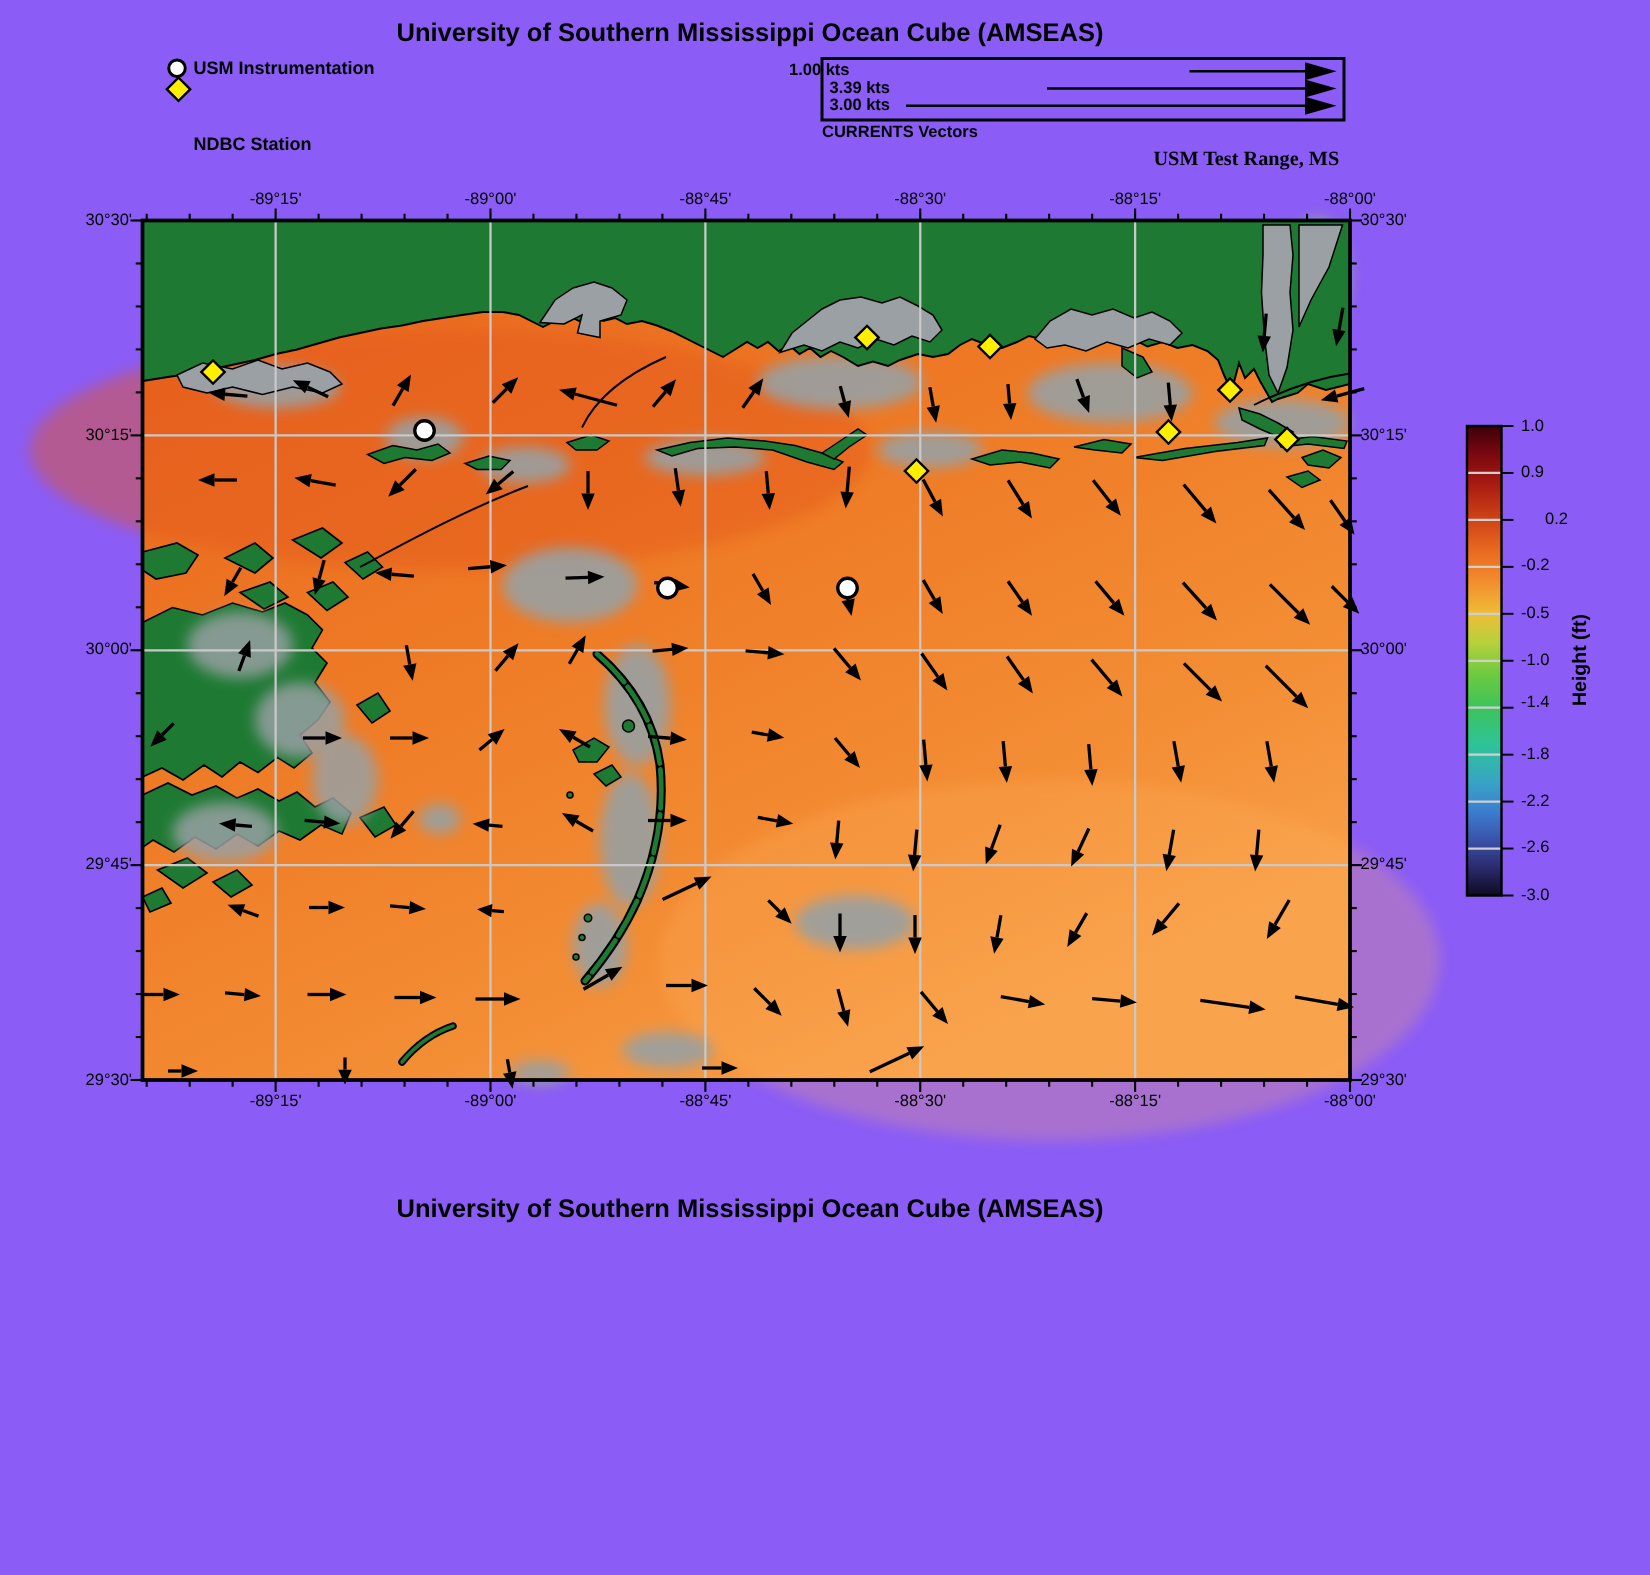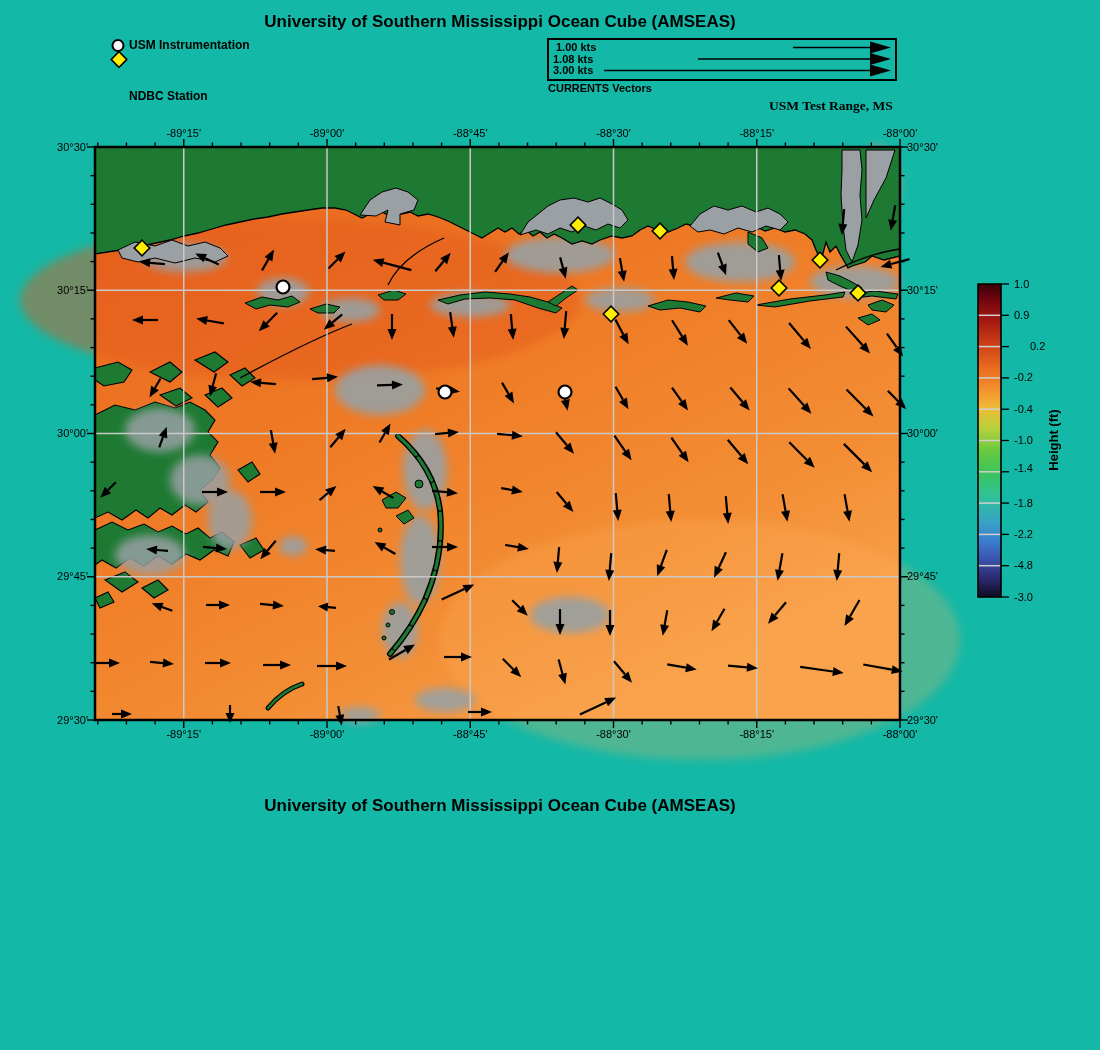--- a/index.html
+++ b/index.html
@@ -1,16 +1,16 @@
 <!DOCTYPE html>
 <html><head>
 <meta charset="utf-8">
 <style>
   html,body{margin:0;padding:0;background:#fff;}
-  #page{position:relative;width:1100px;height:1050px;background:#14b8a6;overflow:hidden;
+  #page{position:relative;width:1100px;height:1050px;background:#8b5cf6;overflow:hidden;
         font-family:"Liberation Sans",sans-serif;color:#000;}
   .abs{position:absolute;white-space:nowrap;}
   .title{font-size:17px;font-weight:bold;transform:translateX(-50%);}
   .serif{font-family:"Liberation Serif",serif;}
   .subtitle{font-size:18px;font-weight:bold;transform:translateX(-50%);}
   .region{font-size:13.5px;font-weight:bold;}
   .legend-label{font-size:12px;font-weight:bold;}
   .kts{font-size:11px;font-weight:bold;}
   .caption{font-size:11px;font-weight:bold;}
   .axlab{font-size:11px;}
@@ -768,22 +768,22 @@
       <circle cx="118" cy="45.5" r="5.5" fill="#fff" stroke="#000" stroke-width="2"></circle>
       <rect x="113.5" y="54" width="11" height="11" fill="#ffee00" stroke="#000" stroke-width="1.6" transform="rotate(45 119 59.5)"></rect>
     </g>
   </svg>
 
   <div class="abs title" style="left:500px;top:12px;">University of Southern Mississippi Ocean Cube (AMSEAS)</div>
 
   <div class="abs legend-label" style="left:129px;top:38px;">USM Instrumentation</div>
   <div class="abs legend-label" style="left:129px;top:52px;margin-top:37px;">NDBC Station</div>
 
-  <div class="abs kts" style="left:556px;top:41px;">1.00 kts</div>
-  <div class="abs kts" style="left:553px;top:52.5px;">1.08 kts</div>
+  <div class="abs kts" style="left:526px;top:41px;">1.00 kts</div>
+  <div class="abs kts" style="left:553px;top:52.5px;">3.39 kts</div>
   <div class="abs kts" style="left:553px;top:64px;">3.00 kts</div>
   <div class="abs caption" style="left:548px;top:82px;">CURRENTS Vectors</div>
 
   <div class="abs region serif" style="left:769px;top:98px;">USM Test Range, MS</div>
 
   <div class="abs title" style="left:500px;top:796px;">University of Southern Mississippi Ocean Cube (AMSEAS)</div>
 
   <div class="abs cbtitle" style="left:1053px;top:440px;">Height (ft)</div>
 
   <div id="labels">
@@ -806,21 +806,21 @@
       <div class="abs axlab ylab-l" style="left: 38px; top: 427px;">30°00'</div>
       <div class="abs axlab" style="left: 907px; top: 427px;">30°00'</div>
       <div class="abs axlab ylab-l" style="left: 38px; top: 570.25px;">29°45'</div>
       <div class="abs axlab" style="left: 907px; top: 570.25px;">29°45'</div>
       <div class="abs axlab ylab-l" style="left: 38px; top: 713.5px;">29°30'</div>
       <div class="abs axlab" style="left: 907px; top: 713.5px;">29°30'</div>
       <div class="abs cblab" style="left: 1014px; top: 277.5px; text-align: center;">1.0</div>
       <div class="abs cblab" style="left: 1014px; top: 308.8px;">0.9</div>
       <div class="abs cblab" style="left: 1014px; top: 340.1px; padding-left: 16px;">0.2</div>
       <div class="abs cblab" style="left: 1014px; top: 371.4px;">-0.2</div>
-      <div class="abs cblab" style="left: 1014px; top: 402.7px;">-0.4</div>
+      <div class="abs cblab" style="left: 1014px; top: 402.7px;">-0.5</div>
       <div class="abs cblab" style="left: 1014px; top: 434px;">-1.0</div>
       <div class="abs cblab" style="left: 1014px; top: 462px;">-1.4</div>
       <div class="abs cblab" style="left: 1014px; top: 496.6px;">-1.8</div>
       <div class="abs cblab" style="left: 1014px; top: 527.9px;">-2.2</div>
-      <div class="abs cblab" style="left: 1014px; top: 559.2px;">-4.8</div>
+      <div class="abs cblab" style="left: 1014px; top: 559.2px;">-2.6</div>
       <div class="abs cblab" style="left: 1014px; top: 590.5px;">-3.0</div>
     </div>
 </div>
 
 </body></html>

